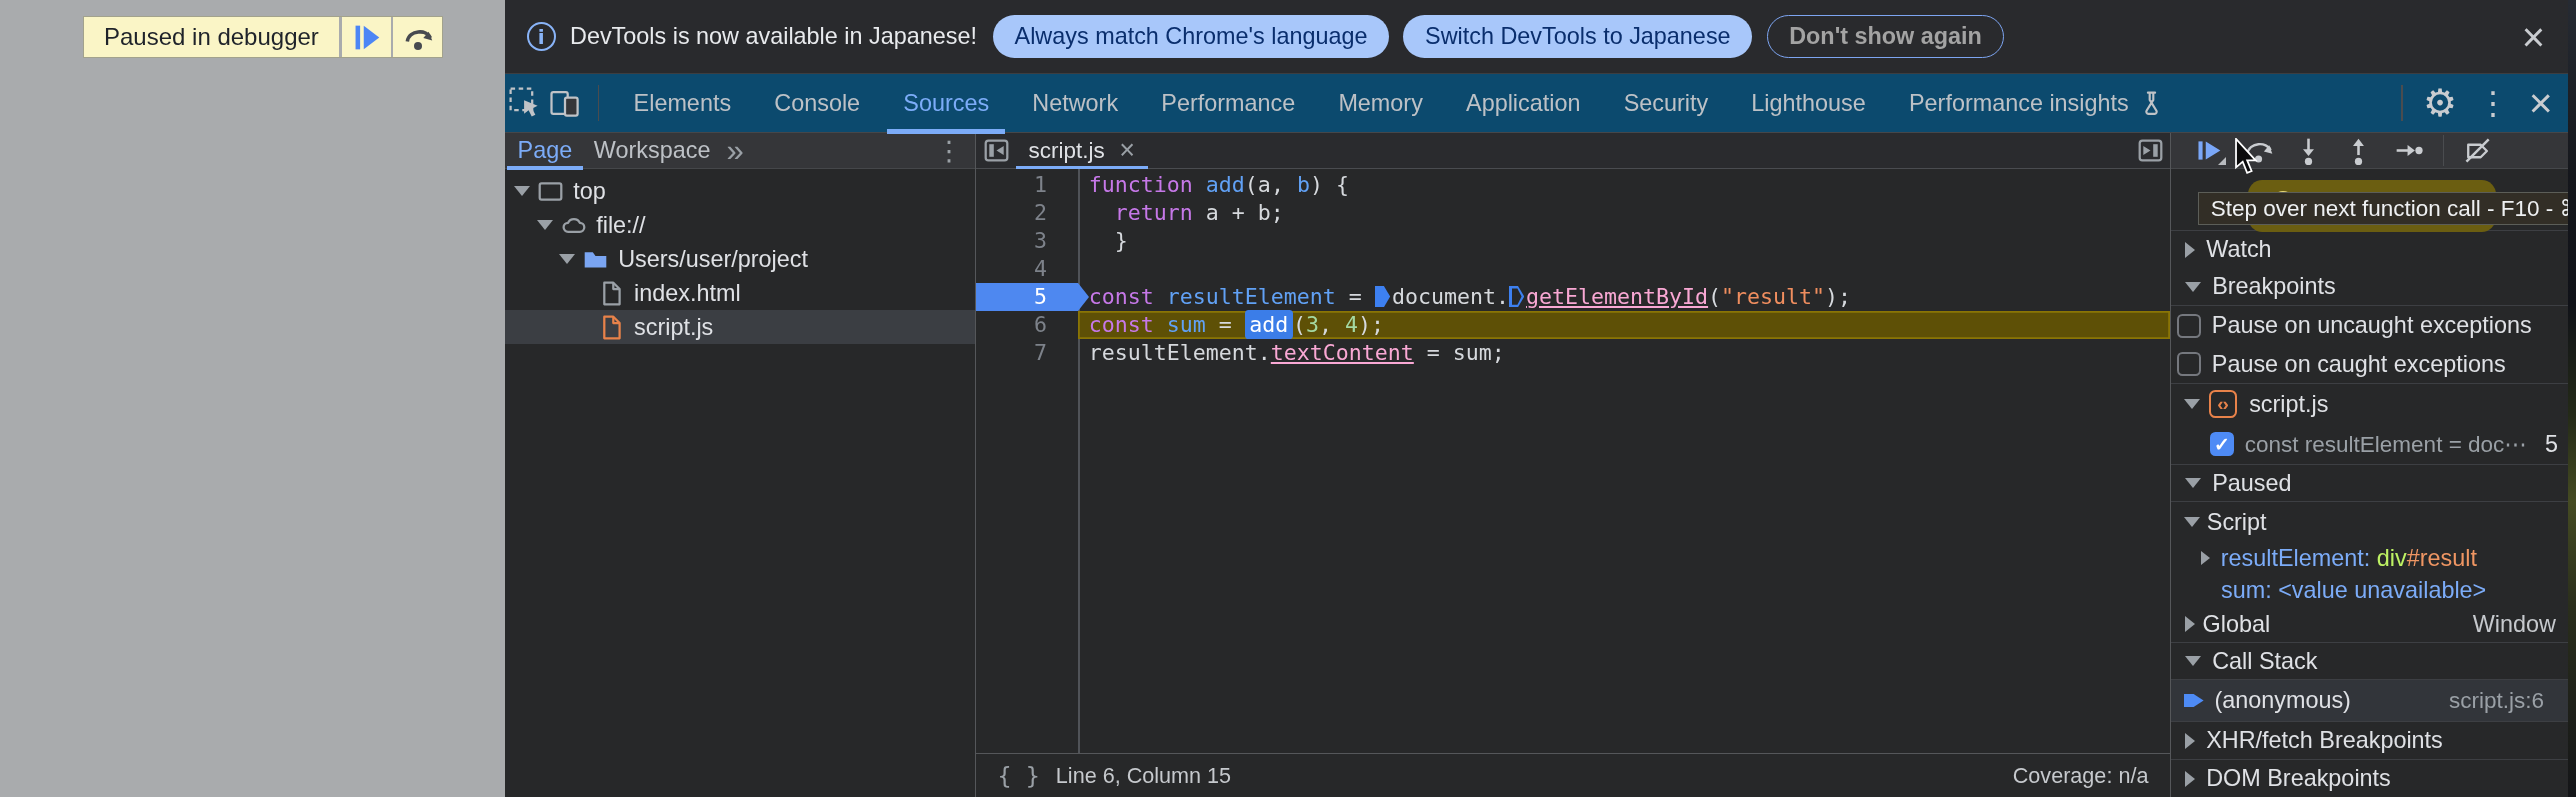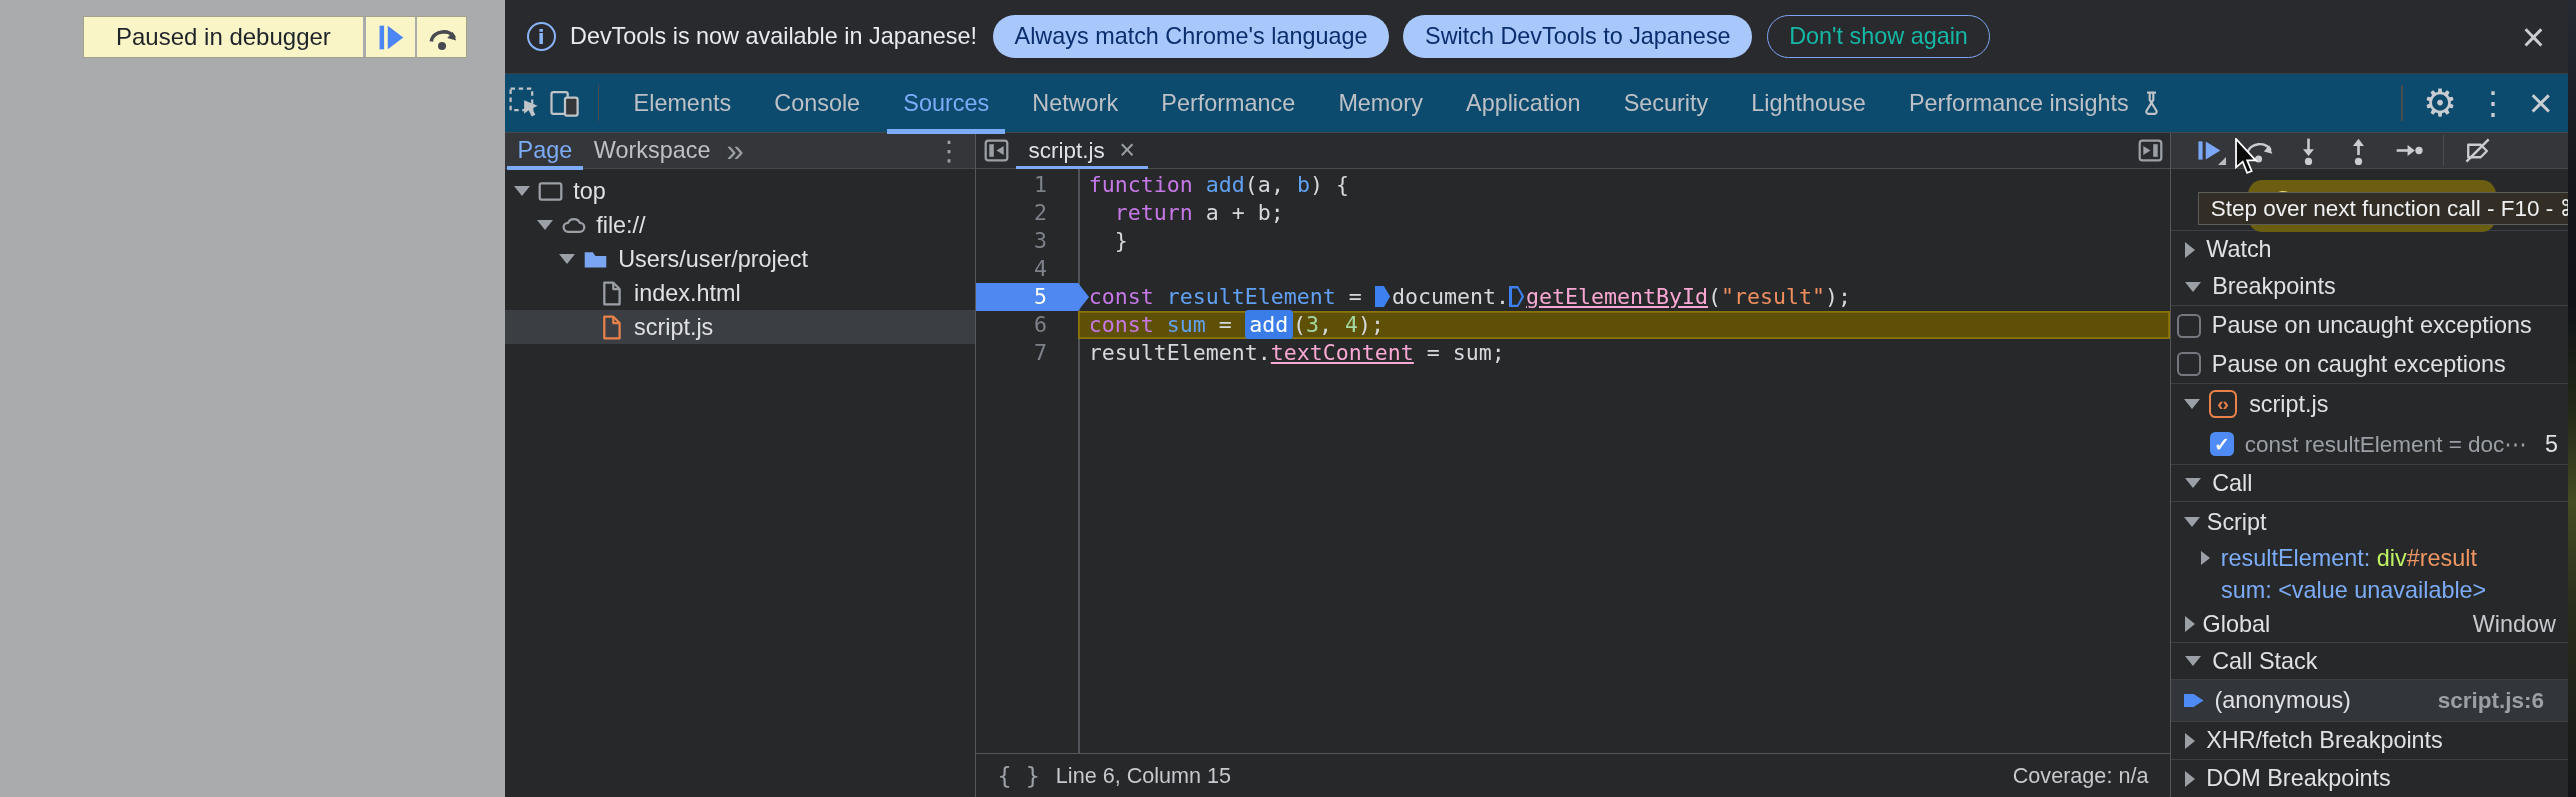--- a/index.html
+++ b/index.html
@@ -5,39 +5,39 @@
   * { margin:0; padding:0; box-sizing:border-box; }
   html,body { background:#a9abad; }
   .screen { position:relative; width:2576px; height:797px; overflow:hidden;
             font-family:"Liberation Sans", sans-serif; -webkit-font-smoothing:antialiased; }
 
   
   .page-bg { position:absolute; left:0; top:0; width:505px; height:797px; background:#a9abad; }
   .paused-bar { position:absolute; left:84px; top:17px; height:40px; display:flex; gap:2.7px;
                 box-shadow:0 0 0 0.9px rgba(150,140,70,.35); }
   .paused-seg { background:#faf5c6; display:flex; align-items:center; }
-  .paused-text { padding:0 32px; font-size:24px; color:#1f232a; white-space:nowrap; }
+  .paused-text { padding:0 20px; font-size:24px; color:#1f232a; white-space:nowrap; }
   .paused-btn { width:49px; justify-content:center; cursor:pointer; }
 
   
   .devtools { position:absolute; left:505px; top:0; right:0; height:797px; background:#272829; }
   .edge-strip { position:absolute; right:0; top:0; width:8px; height:797px; z-index:50;
       background:linear-gradient(#262b33 0%,#15171c 22%,#101218 38%,#242a18 52%,#454b22 63%,#2a2e1c 76%,#141518 100%); }
 
   
   .infobar { height:74px; background:#292a2d; border-bottom:1.8px solid #3c3e41;
              display:flex; align-items:center; padding-left:21.6px; }
   .info-icon { width:29px; height:29px; border:2.7px solid #89b4f8; border-radius:50%;
                color:#89b4f8; font-size:20px; font-weight:bold; display:flex; align-items:center;
                justify-content:center; flex:none; font-family:"DejaVu Sans",sans-serif; }
   .infobar-msg { color:#e8eaed; font-size:23.4px; margin-left:14.4px; white-space:nowrap; }
   .pill { height:43px; border-radius:23.4px; padding:0 21.6px; font-size:23.4px; display:flex;
           align-items:center; white-space:nowrap; cursor:pointer; }
   .pill.filled { background:#a8c7fa; color:#0a2e6d; }
-  .pill.outline { border:1.8px solid #7da5f2; color:#14b8a6; background:transparent; }
+  .pill.outline { border:1.8px solid #7da5f2; color:#a3a3a3; background:transparent;font-weight:bold; }
   .pill + .pill { margin-left:14.4px; }
   .pill.first { margin-left:16px; }
   .infobar-close { margin-left:auto; margin-right:31px; color:#c9ccd0; font-size:40px;
                    line-height:1; cursor:pointer; }
 
   
   .main-toolbar { height:59px; background:#0c4a6e; border-bottom:1.8px solid #45474a;
                   display:flex; align-items:center; }
   .tb-icon { width:40px; height:40px; display:flex; align-items:center; justify-content:center; cursor:pointer; }
   .vsep { width:1.8px; height:36px; background:#4a4c4f; margin:0 12.6px; flex:none; }
@@ -142,21 +142,21 @@
   .scope-entry { height:32px; display:flex; align-items:center; font-size:23.4px; padding-left:30px; cursor:pointer; }
   .scope-entry.noarrow { padding-left:50px; }
   .scope-entry .tri-r { border-top-width:7.2px; border-bottom-width:7.2px; border-left-width:9px; margin-right:10.8px; }
   .c-name { color:#7cacf8; } .c-val { color:#7cacf8; } .c-tag { color:#bef264; } .c-id { color:#ef9663; }
   .row-global { height:36px; display:flex; align-items:center; padding-left:14.4px; font-size:23.4px; color:#dfe1e5; cursor:pointer; }
   .row-global .right { margin-left:auto; margin-right:20px; color:#c6c9cd; }
   .frame-row { height:41px; display:flex; align-items:center; padding-left:12.6px; font-size:23.4px;
                color:#dfe1e5; background:#32353a; cursor:pointer; }
   .frame-arrow { width:20px; height:20px; background:#4e8bf5; margin-right:10.8px; flex:none;
                clip-path:polygon(0 18%,50% 18%,100% 50%,50% 82%,0 82%); }
-  .frame-row .right { margin-left:auto; margin-right:32px; color:#9aa0a6; font-size:22.5px;font-weight:bold; }
+  .frame-row .right { margin-left:auto; margin-right:32px; color:#9aa0a6; font-size:22.5px; }
   svg { display:block; }
 </style>
 </head>
 <body>
 
 <div class="screen">
 
   <div class="page-bg">
     <div class="paused-bar">
       <div class="paused-seg paused-text">Paused in debugger</div>
@@ -467,21 +467,21 @@
             <span class="js-badge">‹›</span>
             <span>script.js</span>
           </div>
           <div class="bp-entry">
             <span class="checkbox checked">✓</span>
             <span>const resultElement = doc⋯</span>
             <span class="num">5</span>
           </div>
           <div class="sec-h bt bb">
             <span class="tri-d"></span>
-            <span>Call</span>
+            <span>Paused</span>
           </div>
           <div class="grp-row">
             <span class="tri-d"></span>
             <span>Script</span>
           </div>
           <div class="scope-entry">
             <span class="tri-r"></span>
             <span class="c-name">resultElement:</span>
             <span>&nbsp;</span>
             <span class="c-tag">div</span>

